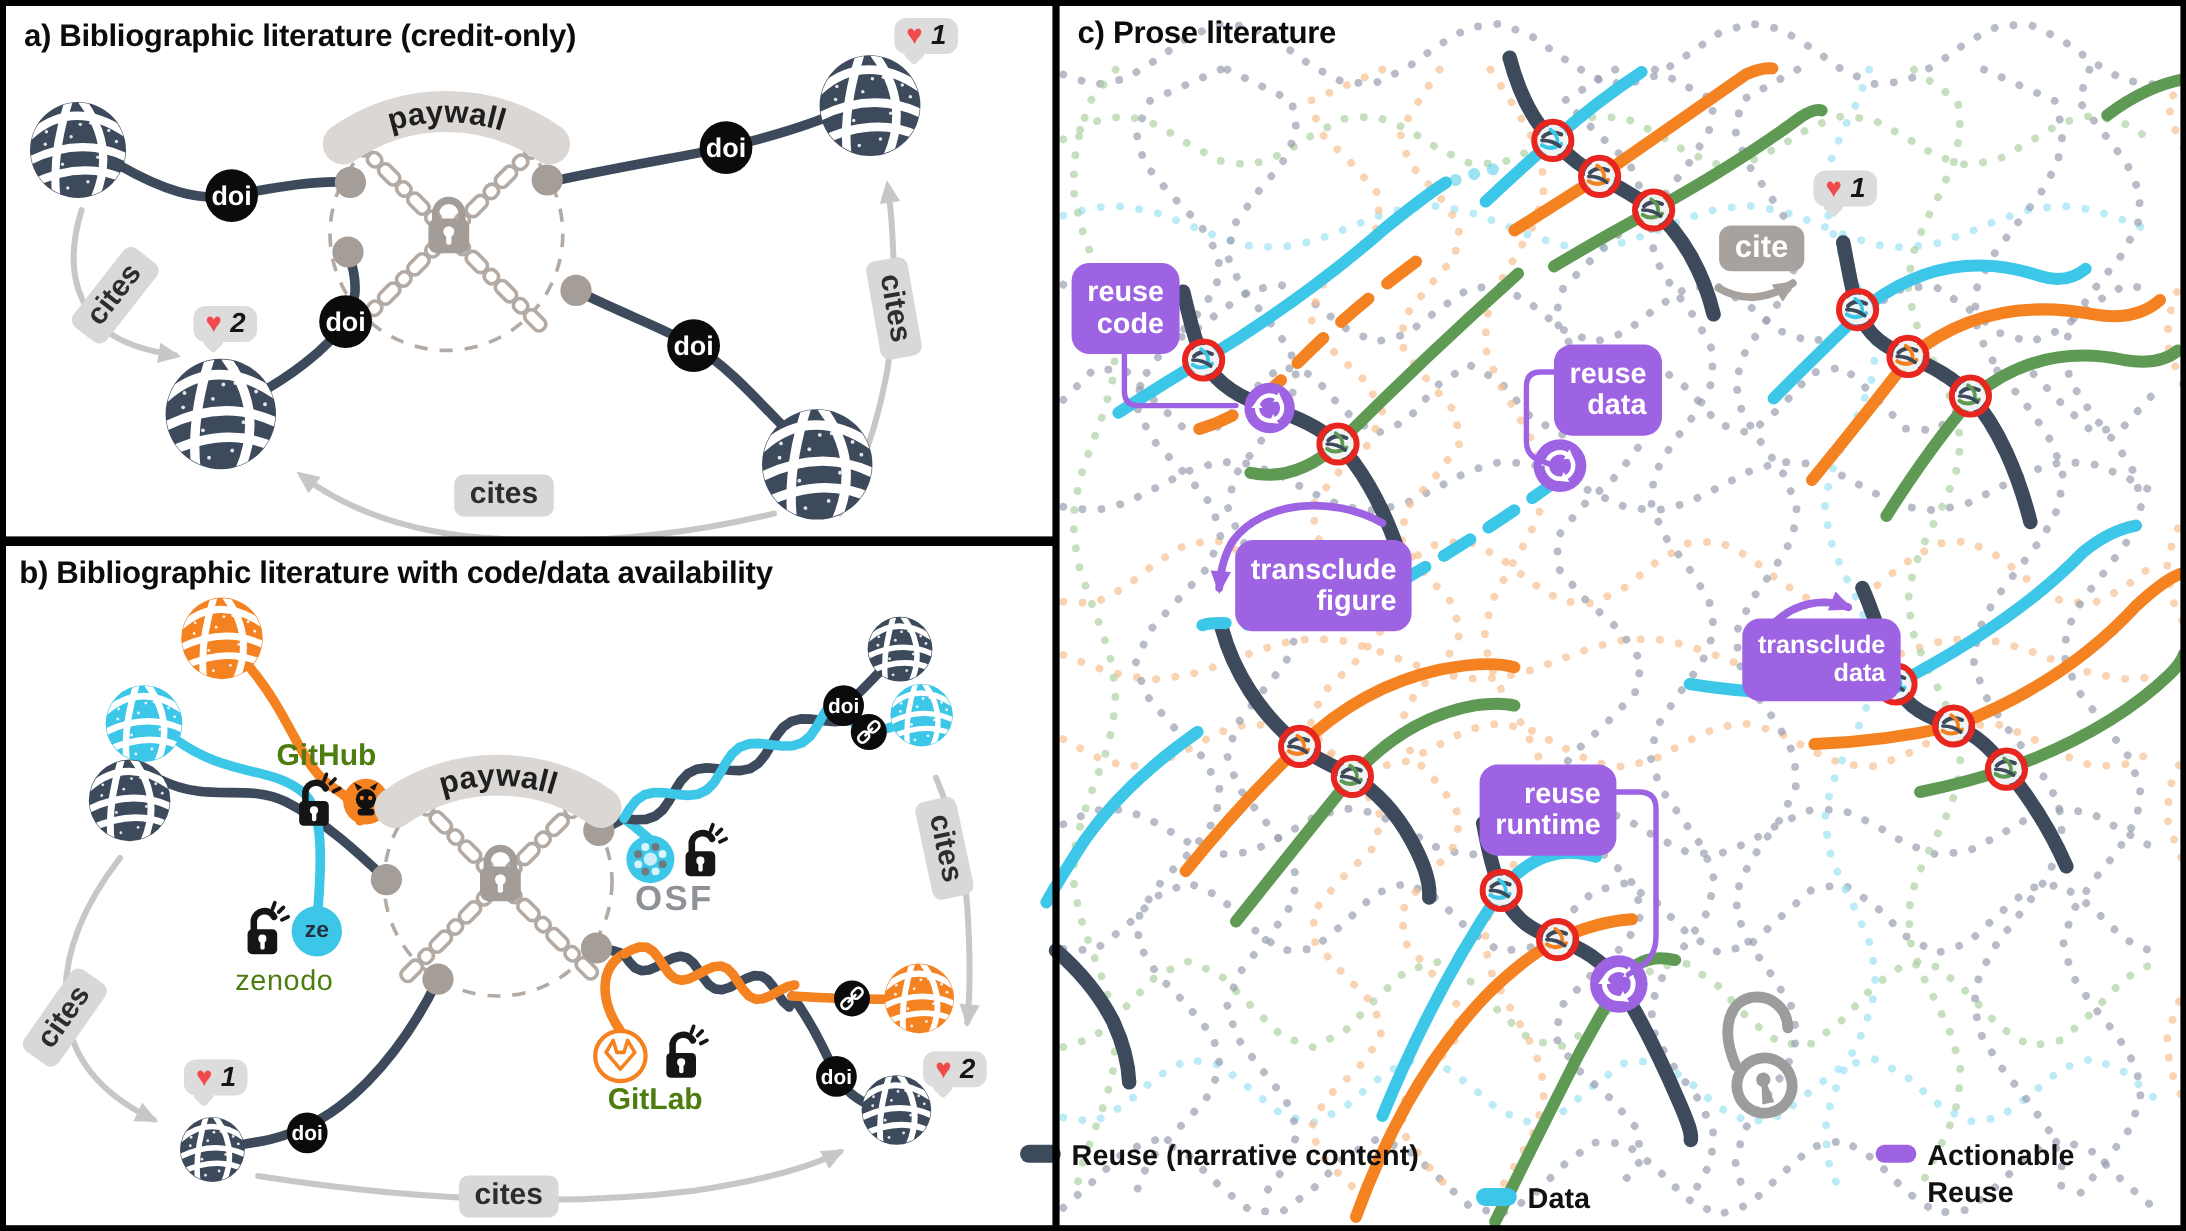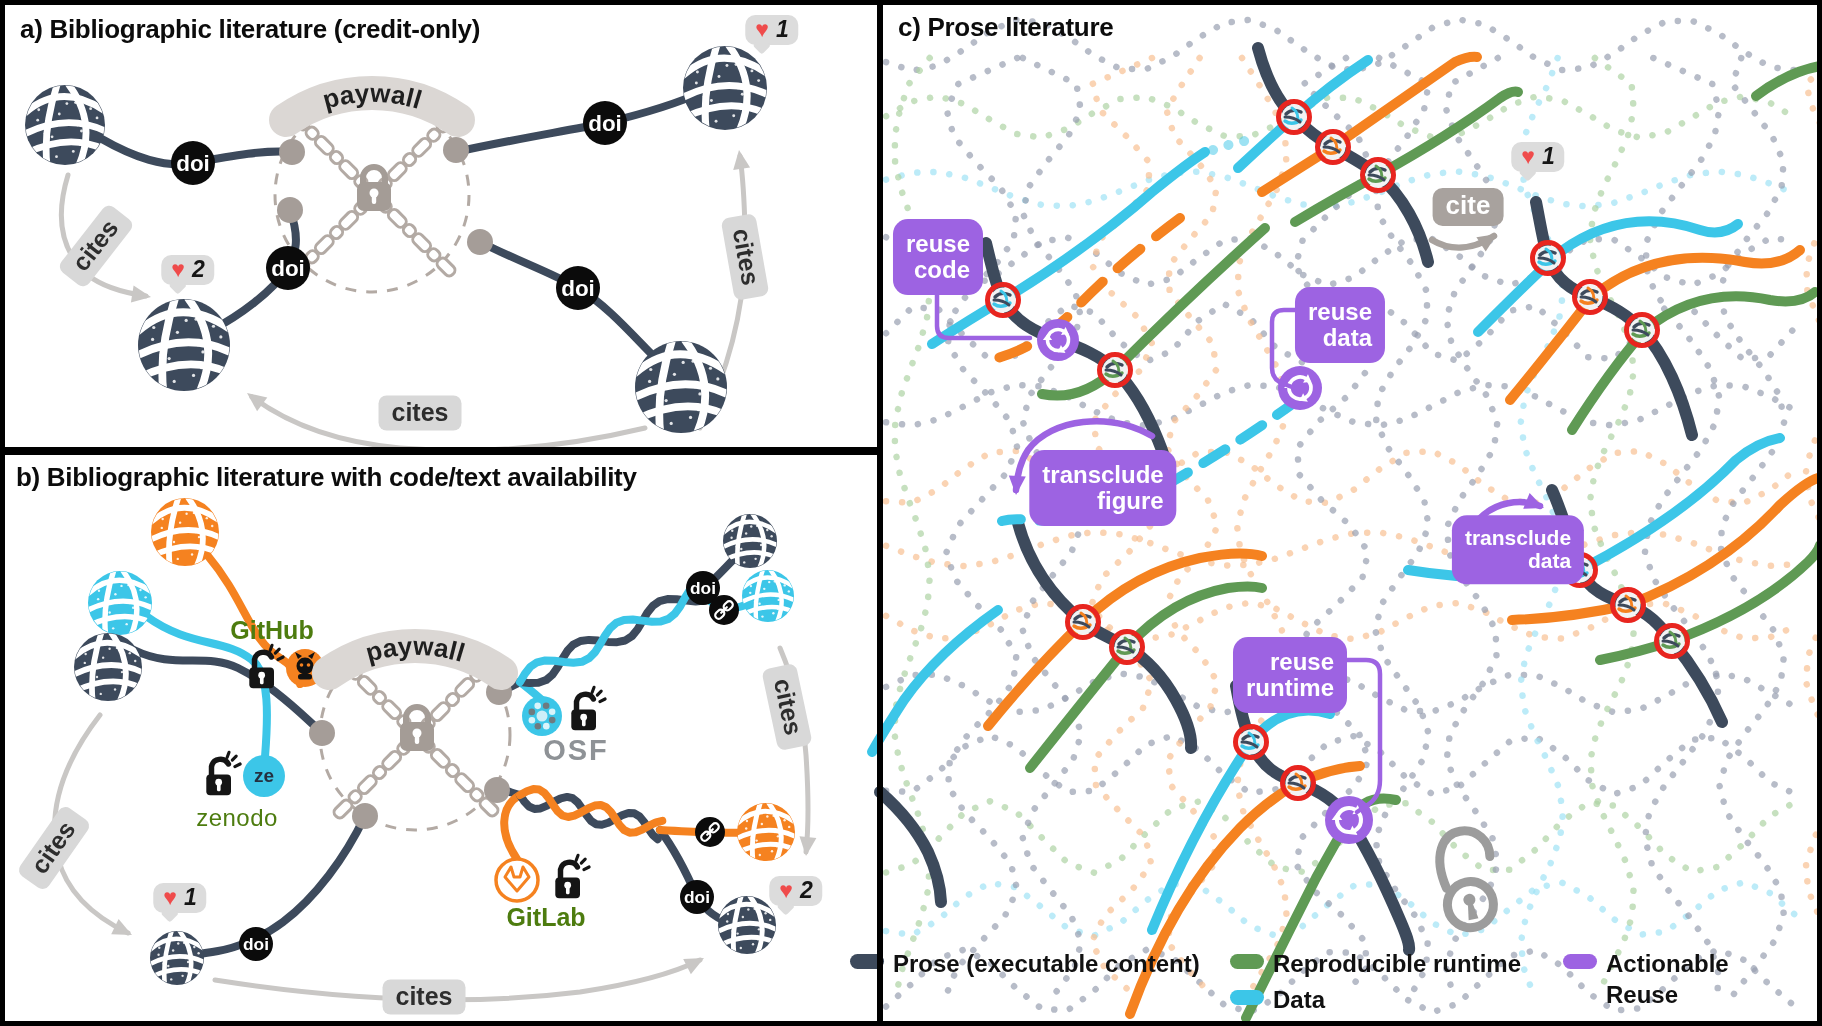--- a/index.html
+++ b/index.html
@@ -16,21 +16,21 @@
   .heart-badge::after{content:"";position:absolute;left:10px;bottom:-7px;width:13px;height:13px;
     background:#dcdcdc;transform:rotate(45deg);border-radius:3px;}
   .heart{color:#ef4b4b;font-size:23px;line-height:1;}
   .count{font-size:23px;font-weight:800;font-style:italic;color:#151515;line-height:1;}
   .pbadge{position:absolute;transform:translate(-50%,-50%);background:#9d63e2;color:#fff;font-weight:800;
     font-size:24px;line-height:1.08;padding:12px 13px;border-radius:15px;text-align:right;white-space:nowrap;}
   .cite-badge{position:absolute;transform:translate(-50%,-50%);background:#a8a29e;color:#fff;font-weight:800;
     font-size:26px;padding:2px 13px 5px;border-radius:10px;}
   .platform-label{position:absolute;transform:translate(-50%,-50%);font-weight:800;font-size:25px;color:#4d7c0f;white-space:nowrap;}
   .zenodo-label{font-size:24px;letter-spacing:0.5px;font-weight:400;}
-  .osf-label{color:#8e9296;font-weight:600;font-size:29px;letter-spacing:2px;margin-left:14px;}
+  .osf-label{color:#8e9296;font-weight:600;font-size:29px;letter-spacing:2px;}
   .ze-label{position:absolute;transform:translate(-50%,-50%);font-size:19px;font-weight:800;color:#243040;}
   .legend-item{position:absolute;display:flex;gap:9px;font-weight:700;font-size:24px;color:#111;align-items:flex-start;}
   .swatch{width:34px;height:15px;border-radius:8px;margin-top:6px;flex:none;}
   .legend-text{line-height:1.3;}
   .wrapped{width:150px;white-space:normal;}
   svg.arc{position:absolute;overflow:visible;}
 </style>
 </head>
 <body>
 
@@ -894,21 +894,21 @@
     <svg class="arc" style="left:305px;top:609px" width="220" height="92" viewBox="0 0 220 92">
       <path id="pwB" d="M 24 64 A 150 150 0 0 1 196 64" fill="none"></path>
       <path id="pwB2" d="M 24 73 A 150 150 0 0 1 196 73" fill="none"></path>
       <path d="M 24 64 A 150 150 0 0 1 196 64" fill="none" stroke="#dbd7d4" stroke-width="34" stroke-linecap="round"></path>
       <text font-size="26" font-weight="800" fill="#1f1f1f" font-family="&quot;Liberation Sans&quot;,sans-serif">
         <textPath href="#pwB2" startOffset="50%" text-anchor="middle">paywall</textPath>
       </text>
     </svg>
 
     <div class="panel-title" style="left:20px;top:14px">a) Bibliographic literature (credit-only)</div>
-    <div class="panel-title" style="left:16px;top:462px">b) Bibliographic literature with code/text availability</div>
+    <div class="panel-title" style="left:16px;top:462px">b) Bibliographic literature with code/data availability</div>
     <div class="panel-title" style="left:898px;top:12px">c) Prose literature</div>
 
     <div class="cites-label" style="left:96px;top:246px;--rot:-52deg">cites</div>
     <div class="cites-label" style="left:420px;top:413px">cites</div>
     <div class="cites-label" style="left:745px;top:257px;--rot:80deg">cites</div>
     <div class="heart-badge" style="left:772px;top:30px">
       <span class="heart">♥</span>
       <span class="count">1</span>
     </div>
     <div class="heart-badge" style="left:188px;top:270px">
@@ -954,25 +954,21 @@
       <div>runtime</div>
     </div>
     <div class="cite-badge" style="left:1468px;top:207px">cite</div>
     <div class="heart-badge" style="left:1538px;top:157px">
       <span class="heart">♥</span>
       <span class="count">1</span>
     </div>
 
     <div class="legend-item" style="left:850px;top:948px">
       <span class="swatch" style="background: rgb(61, 74, 92);"></span>
-      <span class="legend-text">Prose (executable content)</span>
-    </div>
-    <div class="legend-item" style="left:1230px;top:948px">
-      <span class="swatch" style="background: rgb(95, 154, 84);"></span>
-      <span class="legend-text">Reproducible runtime</span>
+      <span class="legend-text">Reuse (narrative content)</span>
     </div>
     <div class="legend-item" style="left:1230px;top:984px">
       <span class="swatch" style="background: rgb(60, 198, 232);"></span>
       <span class="legend-text">Data</span>
     </div>
     <div class="legend-item" style="left:1563px;top:948px">
       <span class="swatch" style="background: rgb(157, 99, 226);"></span>
       <span class="legend-text wrapped">Actionable Reuse</span>
     </div>
   </div>

